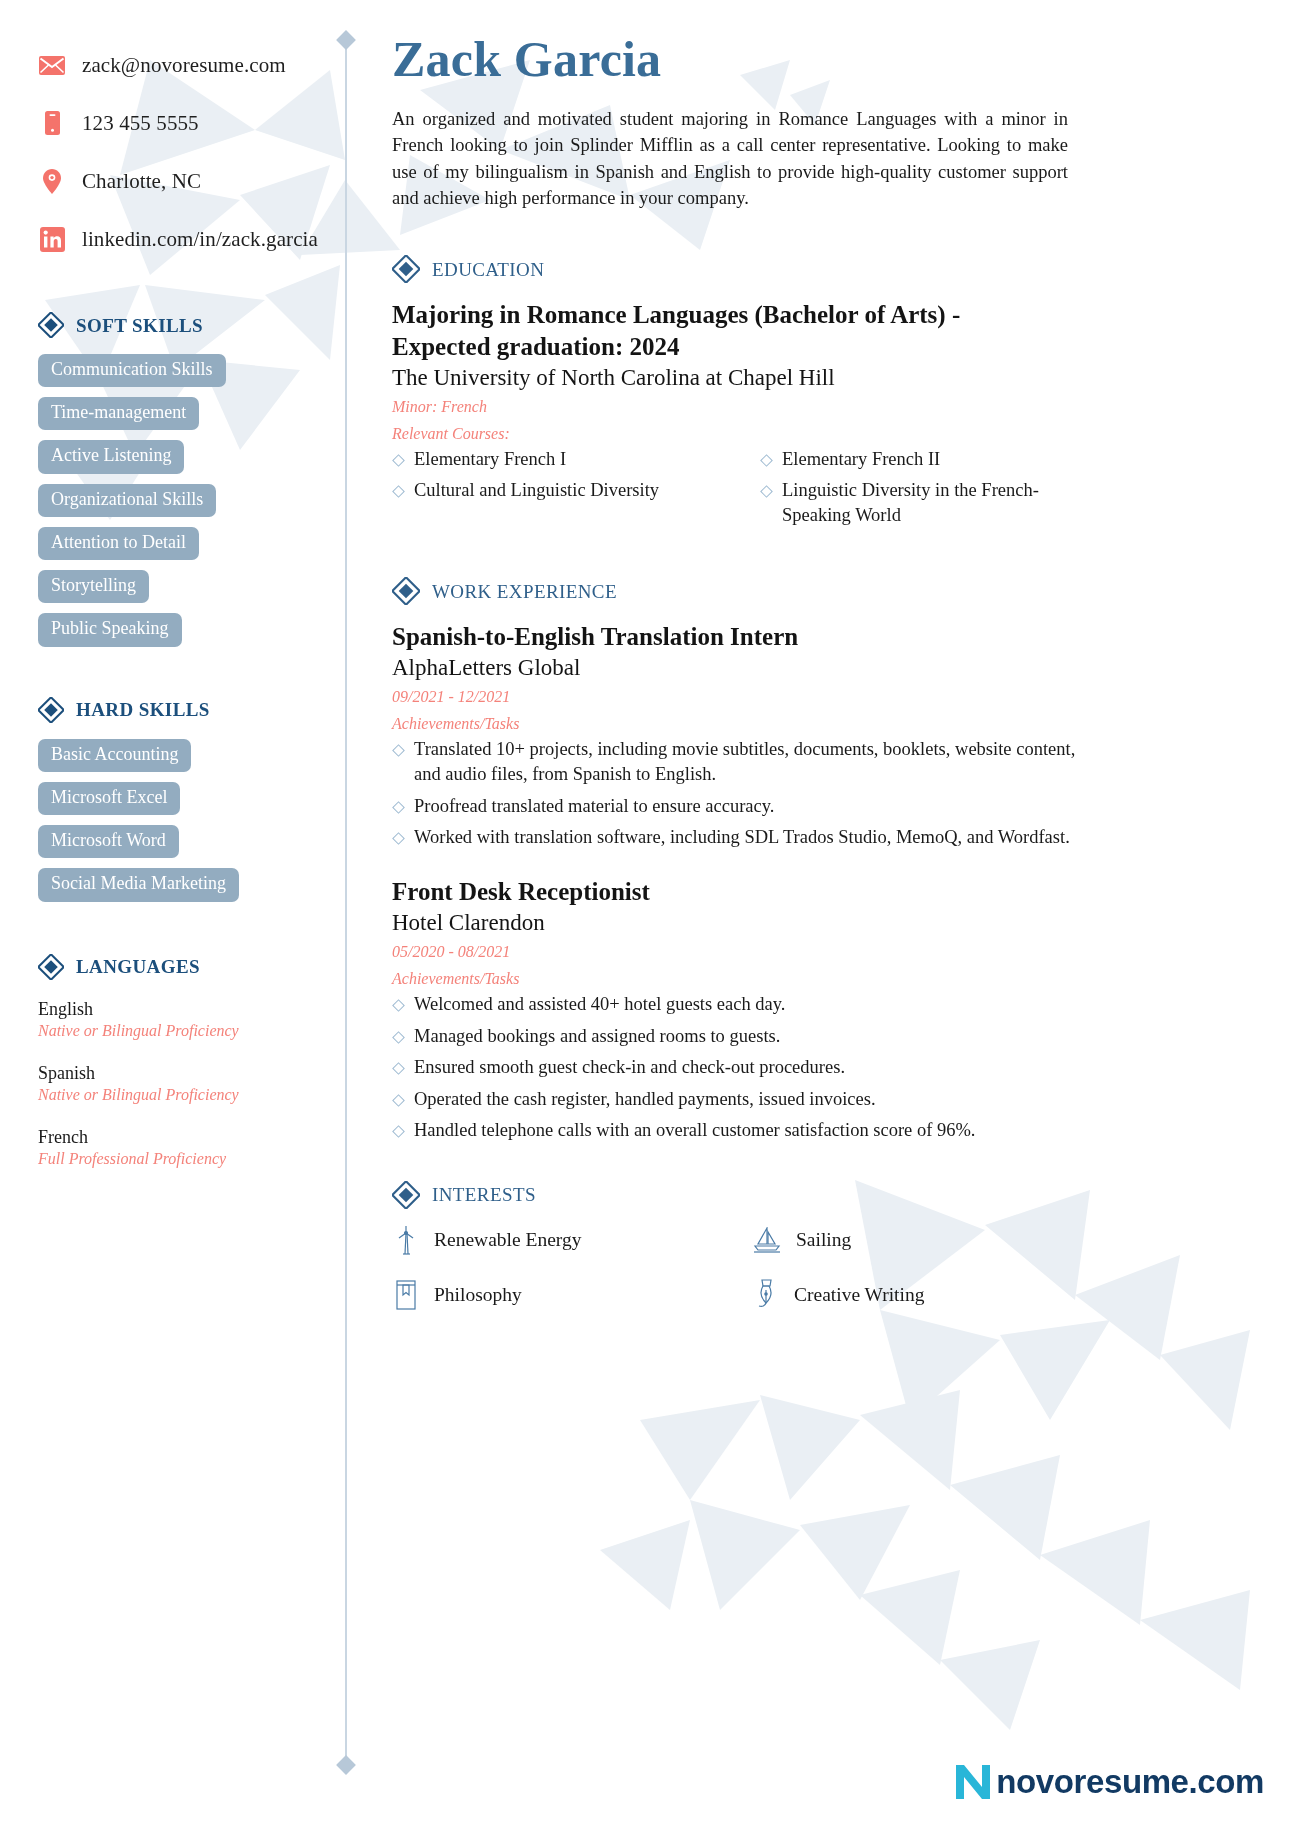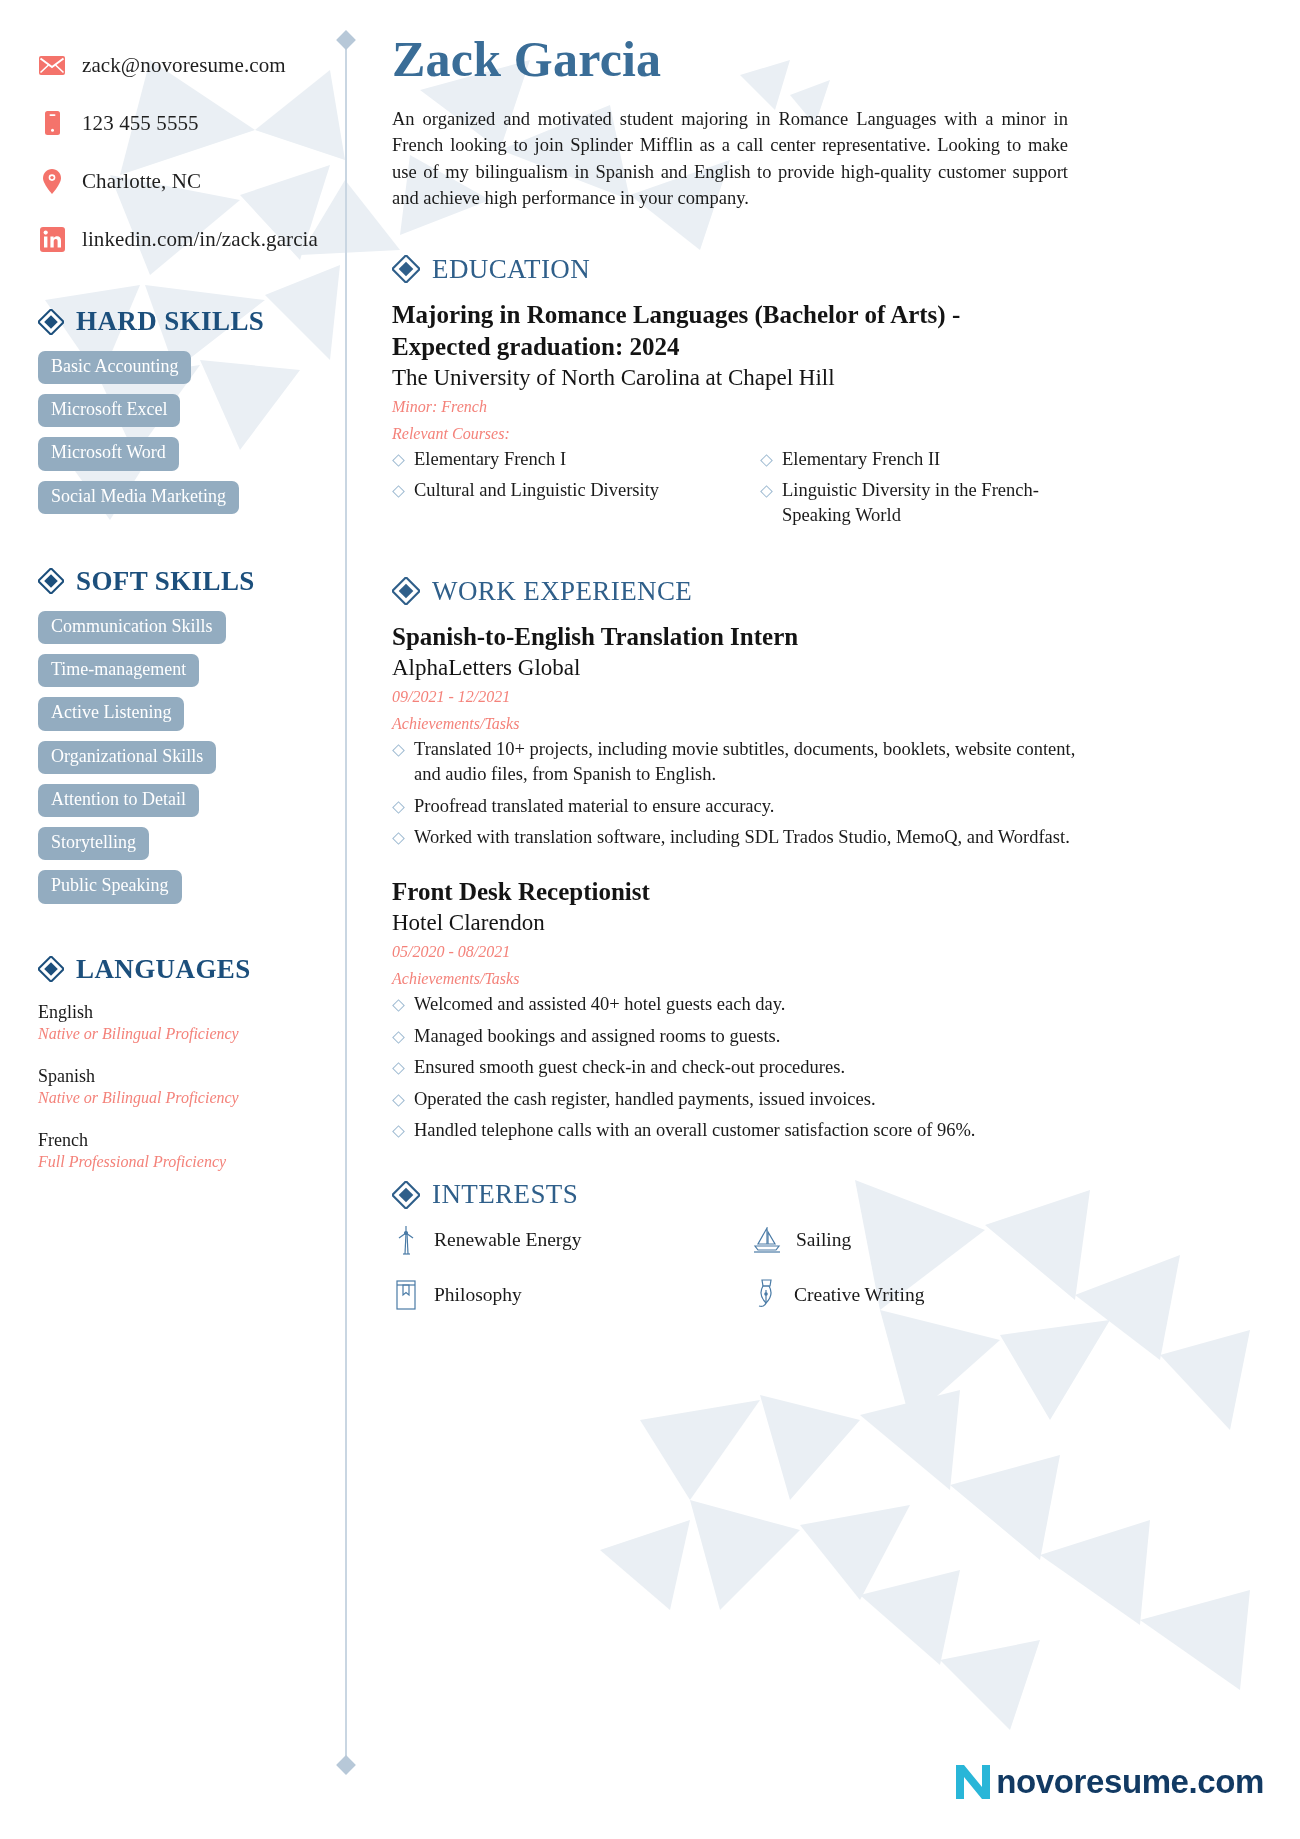--- a/index.html
+++ b/index.html
@@ -87,21 +87,21 @@
   }
 
   
   .sec-head {
     display: flex;
     align-items: center;
     gap: 12px;
   }
   .sec-head .dia { flex: 0 0 auto; display: block; }
   .sec-title {
-    font-size: 27px;
+    font-size: 19px;
     color: #2f5f8a;
     letter-spacing: .4px;
     line-height: 1;
     white-space: nowrap;
   }
 
   
   .pill-wrap { margin-top: 16px; }
   .pill {
     display: inline-block;
@@ -324,52 +324,52 @@
               <rect x="0" y="0" width="25" height="25" rx="3" fill="#f4736b"></rect>
               <rect x="4" y="9.5" width="3.4" height="11" fill="#ffffff"></rect>
               <circle cx="5.7" cy="5.6" r="2.1" fill="#ffffff"></circle>
               <path d="M10.4 9.5 h3.2 v1.6 c.8-1.3 2.1-1.9 3.6-1.9 2.5 0 3.8 1.6 3.8 4.6 v6.7 h-3.4 v-6 c0-1.6-.6-2.4-1.9-2.4 -1.3 0-2 .9-2 2.4 v6 h-3.3 z" fill="#ffffff"></path>
             </svg>
         </span>
         <span class="contact-text">linkedin.com/in/zack.garcia</span>
       </div>
     </div>
 
-    <div style="margin-top:40px;">
-      <div class="sec-head">
-        <svg class="dia" width="26" height="26" viewBox="0 0 26 26">
-          <rect x="4" y="4" width="18" height="18" transform="rotate(45 13 13)" fill="none" stroke="#1c4f7c" stroke-width="2"></rect>
-          <rect x="8.2" y="8.2" width="9.6" height="9.6" transform="rotate(45 13 13)" fill="#1c4f7c"></rect>
-        </svg>
-        <span class="sec-title" style="color:#1c4f7c;font-weight:bold;">HARD SKILLS</span>
-      </div>
-      <div class="pill-wrap">
-        <div><span class="pill">Basic Accounting</span></div>
-        <div><span class="pill">Microsoft Excel</span></div>
-        <div><span class="pill">Microsoft Word</span></div>
-        <div><span class="pill">Social Media Marketing</span></div>
-      </div>
-    </div>
-
     <div style="margin-top:44px;">
       <div class="sec-head">
         <svg class="dia" width="26" height="26" viewBox="0 0 26 26">
           <rect x="4" y="4" width="18" height="18" transform="rotate(45 13 13)" fill="none" stroke="#1c4f7c" stroke-width="2"></rect>
           <rect x="8.2" y="8.2" width="9.6" height="9.6" transform="rotate(45 13 13)" fill="#1c4f7c"></rect>
         </svg>
         <span class="sec-title" style="color:#1c4f7c;font-weight:bold;">SOFT SKILLS</span>
       </div>
       <div class="pill-wrap">
         <div><span class="pill">Communication Skills</span></div>
         <div><span class="pill">Time-management</span></div>
         <div><span class="pill">Active Listening</span></div>
         <div><span class="pill">Organizational Skills</span></div>
         <div><span class="pill">Attention to Detail</span></div>
         <div><span class="pill">Storytelling</span></div>
         <div><span class="pill">Public Speaking</span></div>
+      </div>
+    </div>
+
+    <div style="margin-top:40px;">
+      <div class="sec-head">
+        <svg class="dia" width="26" height="26" viewBox="0 0 26 26">
+          <rect x="4" y="4" width="18" height="18" transform="rotate(45 13 13)" fill="none" stroke="#1c4f7c" stroke-width="2"></rect>
+          <rect x="8.2" y="8.2" width="9.6" height="9.6" transform="rotate(45 13 13)" fill="#1c4f7c"></rect>
+        </svg>
+        <span class="sec-title" style="color:#1c4f7c;font-weight:bold;">HARD SKILLS</span>
+      </div>
+      <div class="pill-wrap">
+        <div><span class="pill">Basic Accounting</span></div>
+        <div><span class="pill">Microsoft Excel</span></div>
+        <div><span class="pill">Microsoft Word</span></div>
+        <div><span class="pill">Social Media Marketing</span></div>
       </div>
     </div>
 
     <div style="margin-top:42px;">
       <div class="sec-head">
         <svg class="dia" width="26" height="26" viewBox="0 0 26 26">
           <rect x="4" y="4" width="18" height="18" transform="rotate(45 13 13)" fill="none" stroke="#1c4f7c" stroke-width="2"></rect>
           <rect x="8.2" y="8.2" width="9.6" height="9.6" transform="rotate(45 13 13)" fill="#1c4f7c"></rect>
         </svg>
         <span class="sec-title" style="color:#1c4f7c;font-weight:bold;">LANGUAGES</span>

